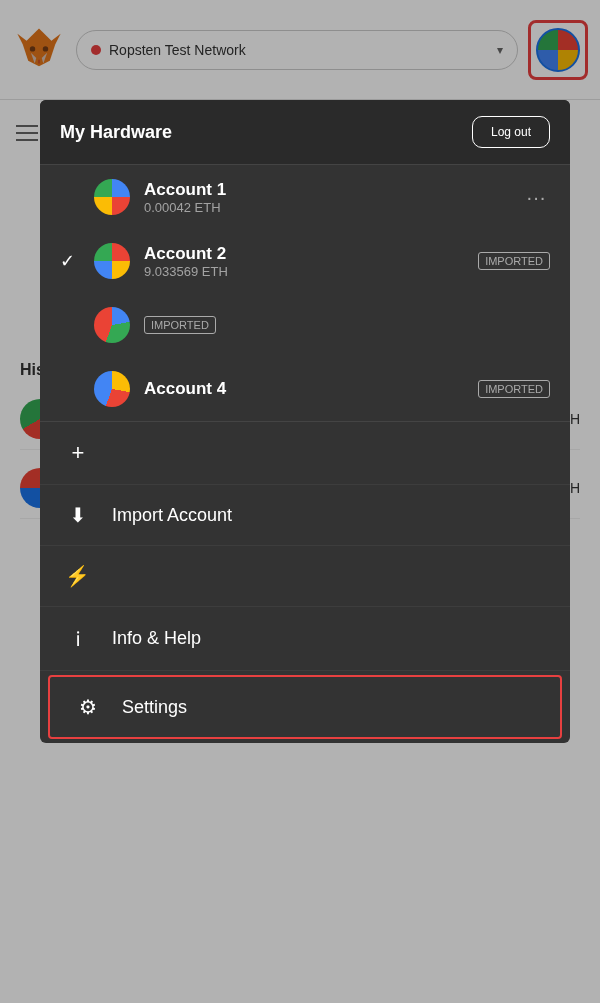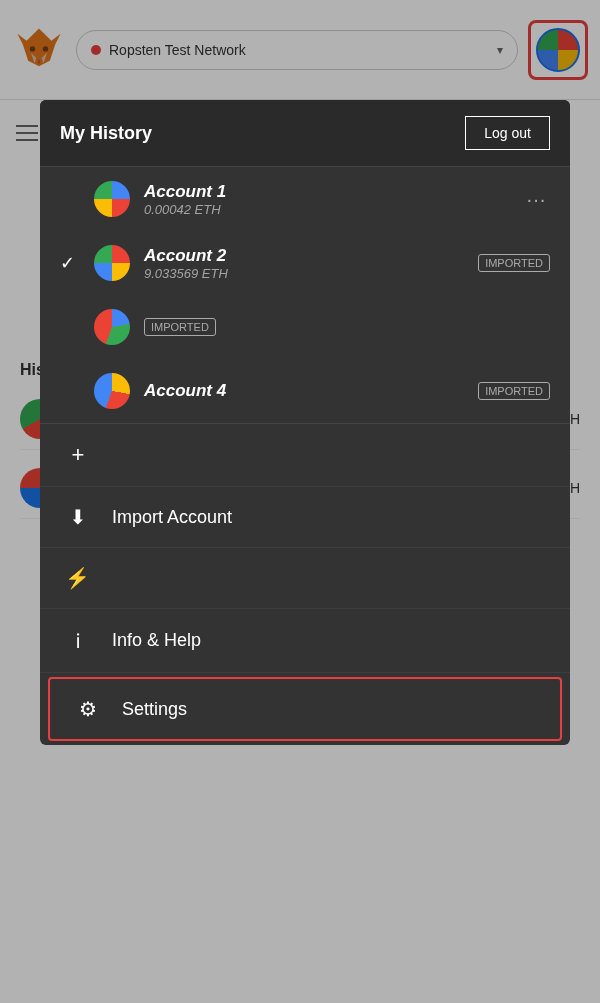--- a/index.html
+++ b/index.html
@@ -162,22 +162,22 @@
       font-size: 18px;
       font-weight: 700;
       color: #fff;
     }
 
     .logout-btn {
       padding: 8px 18px;
       border: 1.5px solid #fff;
       background: transparent;
       color: #fff;
-      border-radius: 0;
-      font-size: 14px;
+      border-radius: 10px;
+      font-size: 12px;
       cursor: pointer;
     }
 
     
     .accounts-list {
       max-height: 320px;
       overflow-y: auto;
       border-bottom: 1px solid #444;
     }
 
@@ -204,21 +204,20 @@
     .account-avatar {
       width: 36px;
       height: 36px;
       border-radius: 50%;
       overflow: hidden;
       flex-shrink: 0;
     }
 
     .account-details {
       flex: 1;
-      font-style: italic;
     }
 
     .account-name {
       font-size: 17px;
       font-weight: 600;
       color: #fff;
     }
 
     .account-eth {
       font-size: 13px;
@@ -370,21 +369,21 @@
       <div style="font-size:14px;color:#333;">0.0001 ETH</div>
     </div>
   </div>
 </div>
 
 <div class="overlay"></div>
 
 <div class="dropdown-panel">
 
   <div class="panel-header">
-    <span class="panel-title">My History</span>
+    <span class="panel-title">My Hardware</span>
     <button class="logout-btn">Log out</button>
   </div>
 
   <div class="accounts-list">
 
     <div class="account-item">
       <span class="check-mark">&nbsp;</span>
       <div class="account-avatar avatar-colorful-1"></div>
       <div class="account-details">
         <div class="account-name">Account 1</div>

